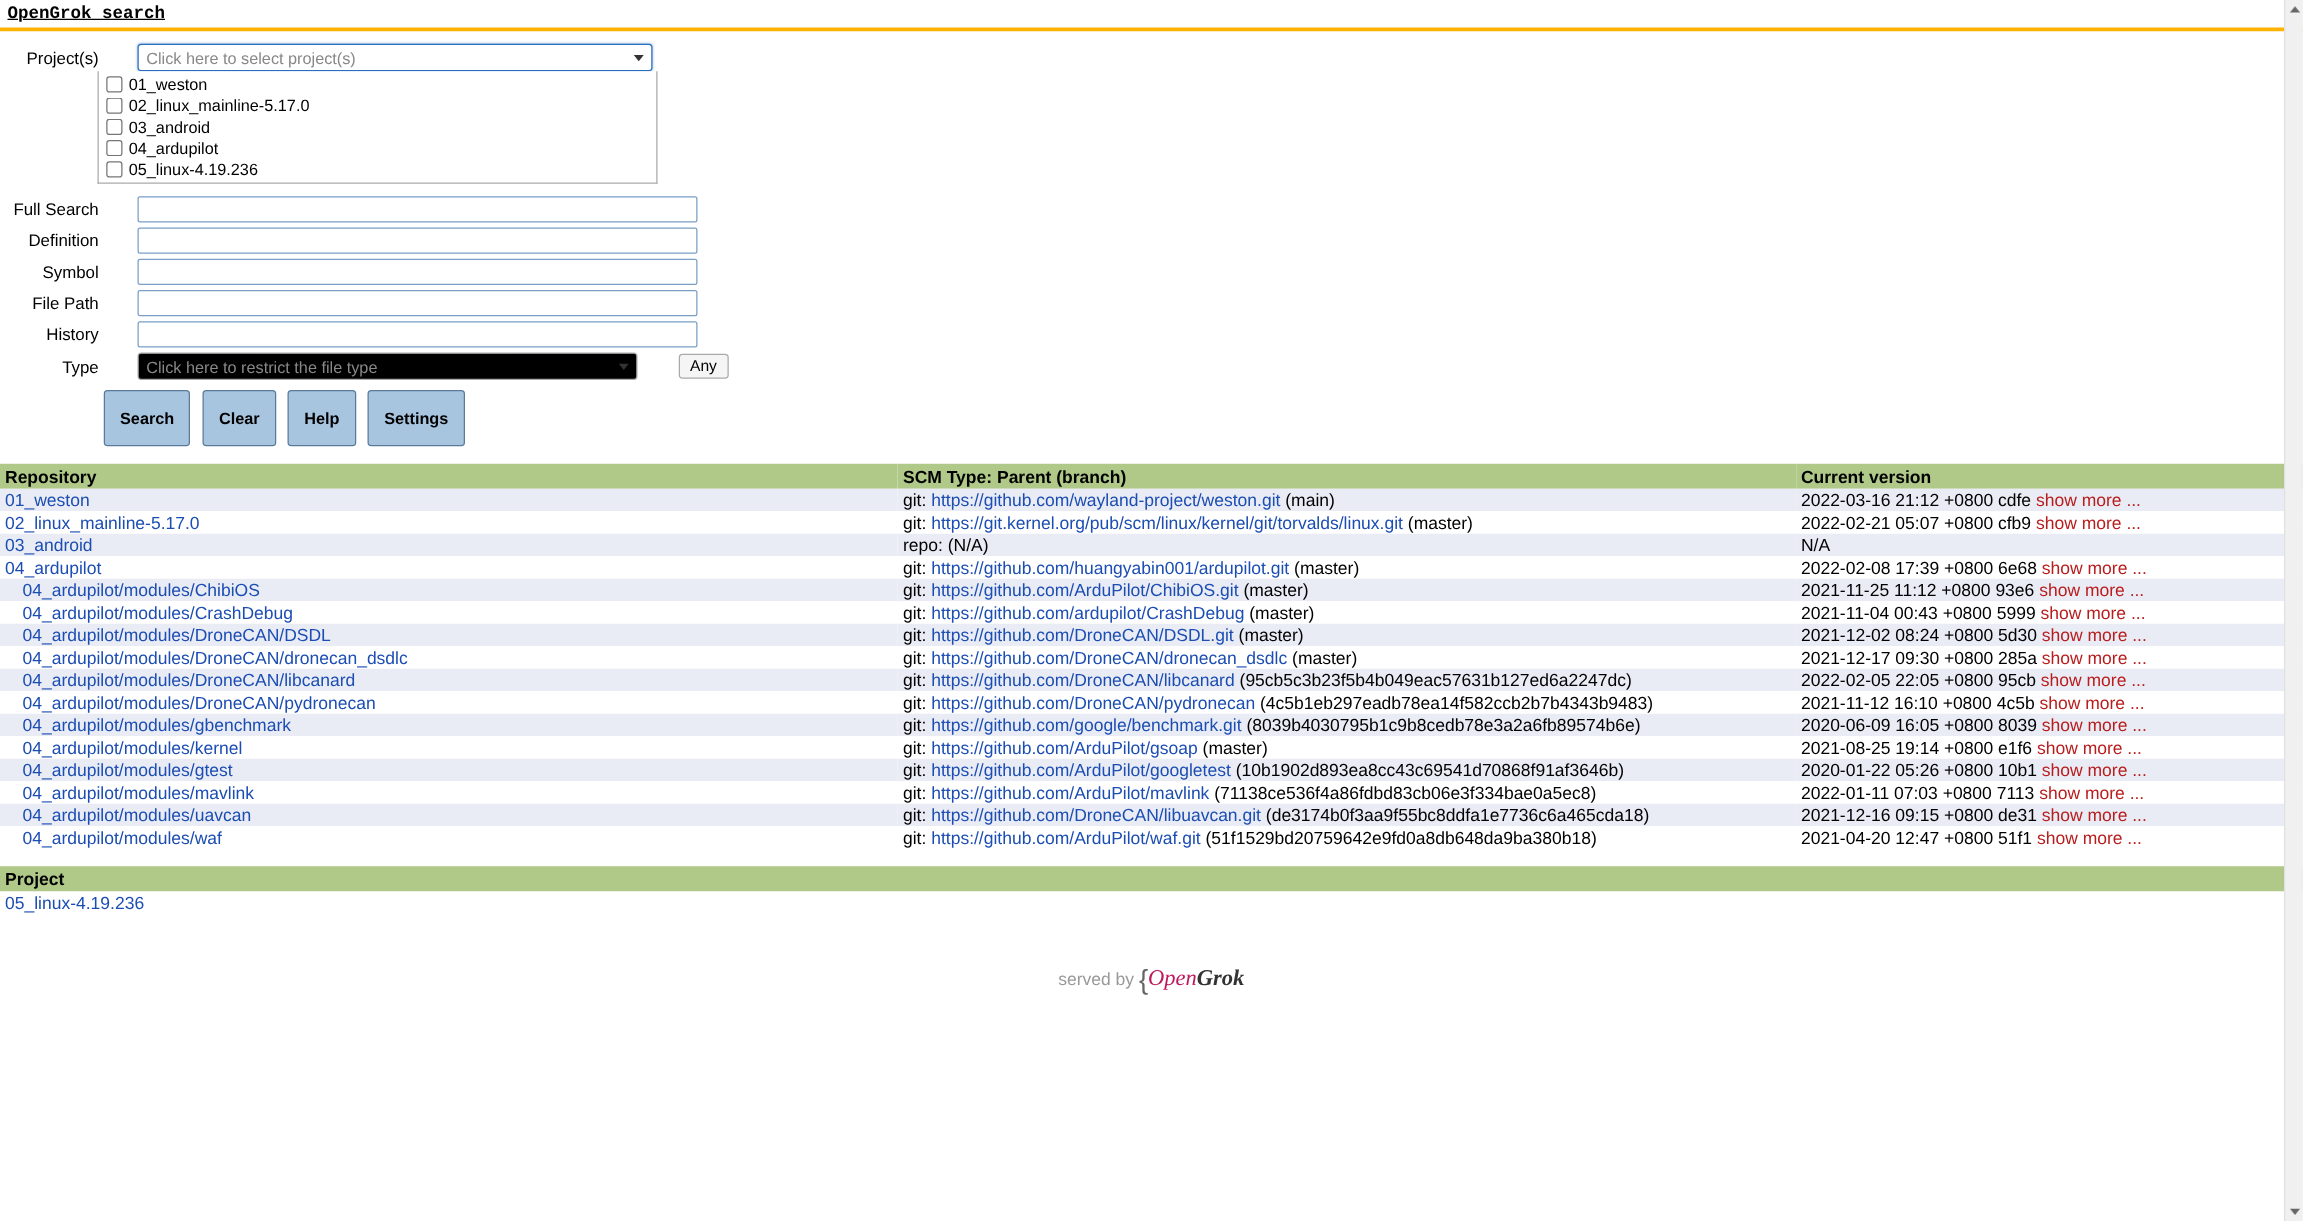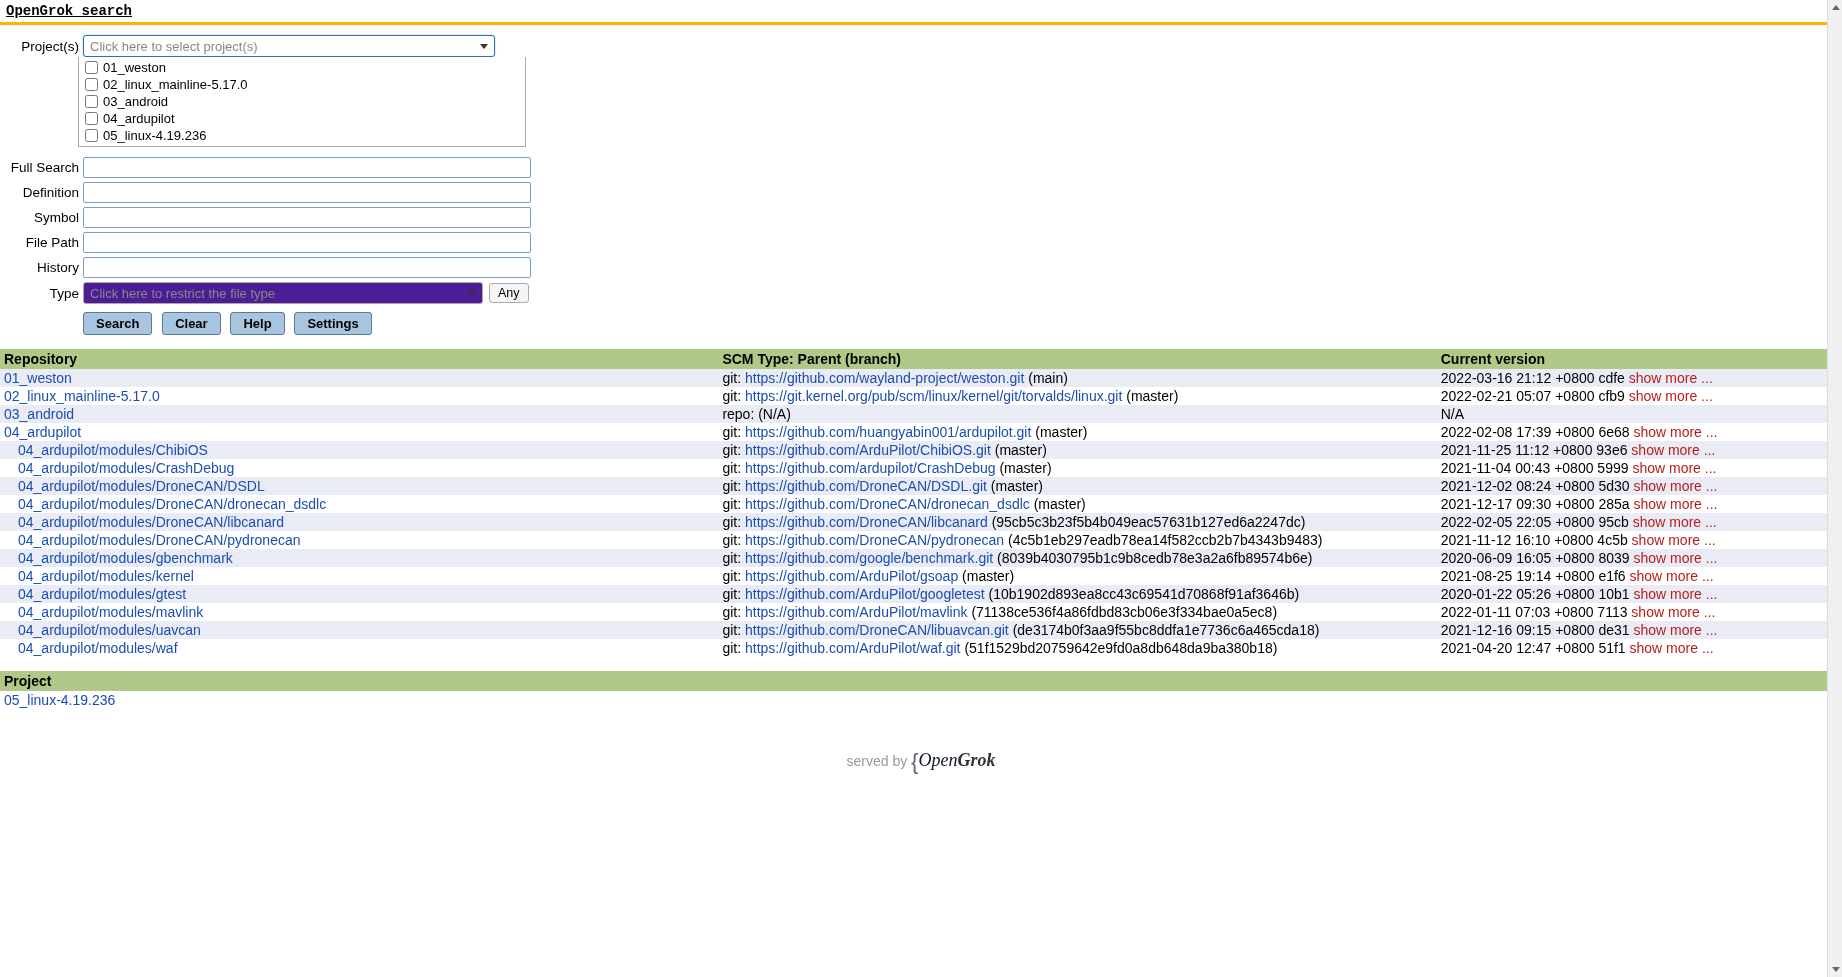--- a/index.html
+++ b/index.html
@@ -1,43 +1,43 @@
 <!DOCTYPE html>
 <html><head>
 <meta charset="utf-8">
 <style>
 * { box-sizing: border-box; margin: 0; padding: 0; }
 body { font-family: Arial, Helvetica, sans-serif; font-size: 13.5px; color: #000; background: #fff; }
 .page-title { font-family: "Courier New", monospace; font-weight: bold; font-size: 14px; padding: 3px 6px; text-decoration: underline; }
 .title-bar { border-bottom: 3px solid #ffb300; margin-bottom: 10px; }
 .search-form { padding: 0 5px 10px 5px; position: relative; }
-.form-row { display: flex; align-items: center; margin-bottom: 4px; }
+.form-row { display: flex; align-items: center; margin-bottom: 4px; gap: 27px; }
 .form-label { width: 74px; text-align: right; margin-right: 4px; font-size: 13.5px; }
 .text-input { width: 448px; height: 21px; border: 1px solid #7a9ec6; border-radius: 2px; padding: 1px 4px; font-size: 13px; }
 .project-select { width: 412px; height: 22px; border: 1px solid #2a6fbf; border-radius: 3px; background: #fff; display: flex; align-items: center; justify-content: space-between; padding: 0 6px; color: #888; font-size: 13px; cursor: pointer; box-shadow: 0 0 2px rgba(42,111,191,0.4); }
 .dropdown-arrow { width: 0; height: 0; border-left: 4px solid transparent; border-right: 4px solid transparent; border-top: 5px solid #333; }
 .project-dropdown { position: absolute; left: 78px; top: 22px; width: 448px; background: #fff; border: 1px solid #aaa; border-top: none; z-index: 10; padding: 2px 0; }
 .dropdown-item { display: flex; align-items: center; padding: 1px 6px; font-size: 13px; }
 .dropdown-item input { margin-right: 5px; }
-.type-select { width: 400px; height: 22px; border: 1px solid #aaa; border-radius: 3px; background: #4c1d95; display: flex; align-items: center; justify-content: space-between; padding: 0 6px; color: #888; font-size: 13px; cursor: pointer; }
+.type-select { width: 400px; height: 22px; border: 1px solid #aaa; border-radius: 3px; background: #000000; display: flex; align-items: center; justify-content: space-between; padding: 0 6px; color: #888; font-size: 13px; cursor: pointer; }
 .any-btn { margin-left: 6px; padding: 2px 8px; border: 1px solid #aaa; border-radius: 3px; background: #f5f5f5; font-size: 12.5px; cursor: pointer; }
 .buttons-row { margin-left: 78px; margin-top: 8px; }
-.action-btn { display: inline-block; padding: 3px 12px; background: #a8c5e0; border: 1px solid #5a7a9a; border-radius: 3px; font-size: 13px; font-weight: bold; margin-right: 6px; cursor: pointer; }
+.action-btn { display: inline-block; padding: 14px 12px; background: #a8c5e0; border: 1px solid #5a7a9a; border-radius: 3px; font-size: 13px; font-weight: bold; margin-right: 6px; cursor: pointer; }
 .repo-table { width: 100%; border-collapse: collapse; margin-top: 4px; padding-left: 38px; }
 .repo-table th { background: #b0c989; text-align: left; padding: 2px 4px; font-size: 14px; font-weight: bold; }
 .repo-table td { padding: 1px 4px; font-size: 14px; vertical-align: middle; }
 .repo-table tr.even { background: #e9ecf5; }
 .repo-table tr.odd { background: #fff; }
 .link { color: #1b4db3; text-decoration: none; }
 .indent { padding-left: 14px; display: inline-block; }
 .show-more { color: #b91c1c; }
 .project-section-head { background: #b0c989; font-weight: bold; padding: 2px 4px; font-size: 14px; }
 .project-row { padding: 1px 4px; font-size: 14px; }
 .footer { text-align: center; margin-top: 40px; font-size: 14px; color: #999; }
-.footer .og { font-family: Georgia, serif; font-style: italic; color: #0f172a; font-size: 18px; }
+.footer .og { font-family: Georgia, serif; font-style: italic; color: #be185d; font-size: 18px; }
 .footer .brace { font-size: 22px; color: #666; vertical-align: -3px; }
 .scrollbar { position: fixed; right: 0; top: 0; width: 15px; height: 100%; background: #f0f0f0; border-left: 1px solid #ddd; }
 .scroll-thumb-top { position: absolute; top: 0; width: 15px; height: 15px; display:flex; align-items:center; justify-content:center; }
 .scroll-thumb-bot { position: absolute; bottom: 0; width: 15px; height: 15px; display:flex; align-items:center; justify-content:center; }
 .tri-up { width:0; height:0; border-left:4px solid transparent; border-right:4px solid transparent; border-bottom:5px solid #666; }
 .tri-down { width:0; height:0; border-left:4px solid transparent; border-right:4px solid transparent; border-top:5px solid #666; }
 </style>
 </head>
 <body>
 

